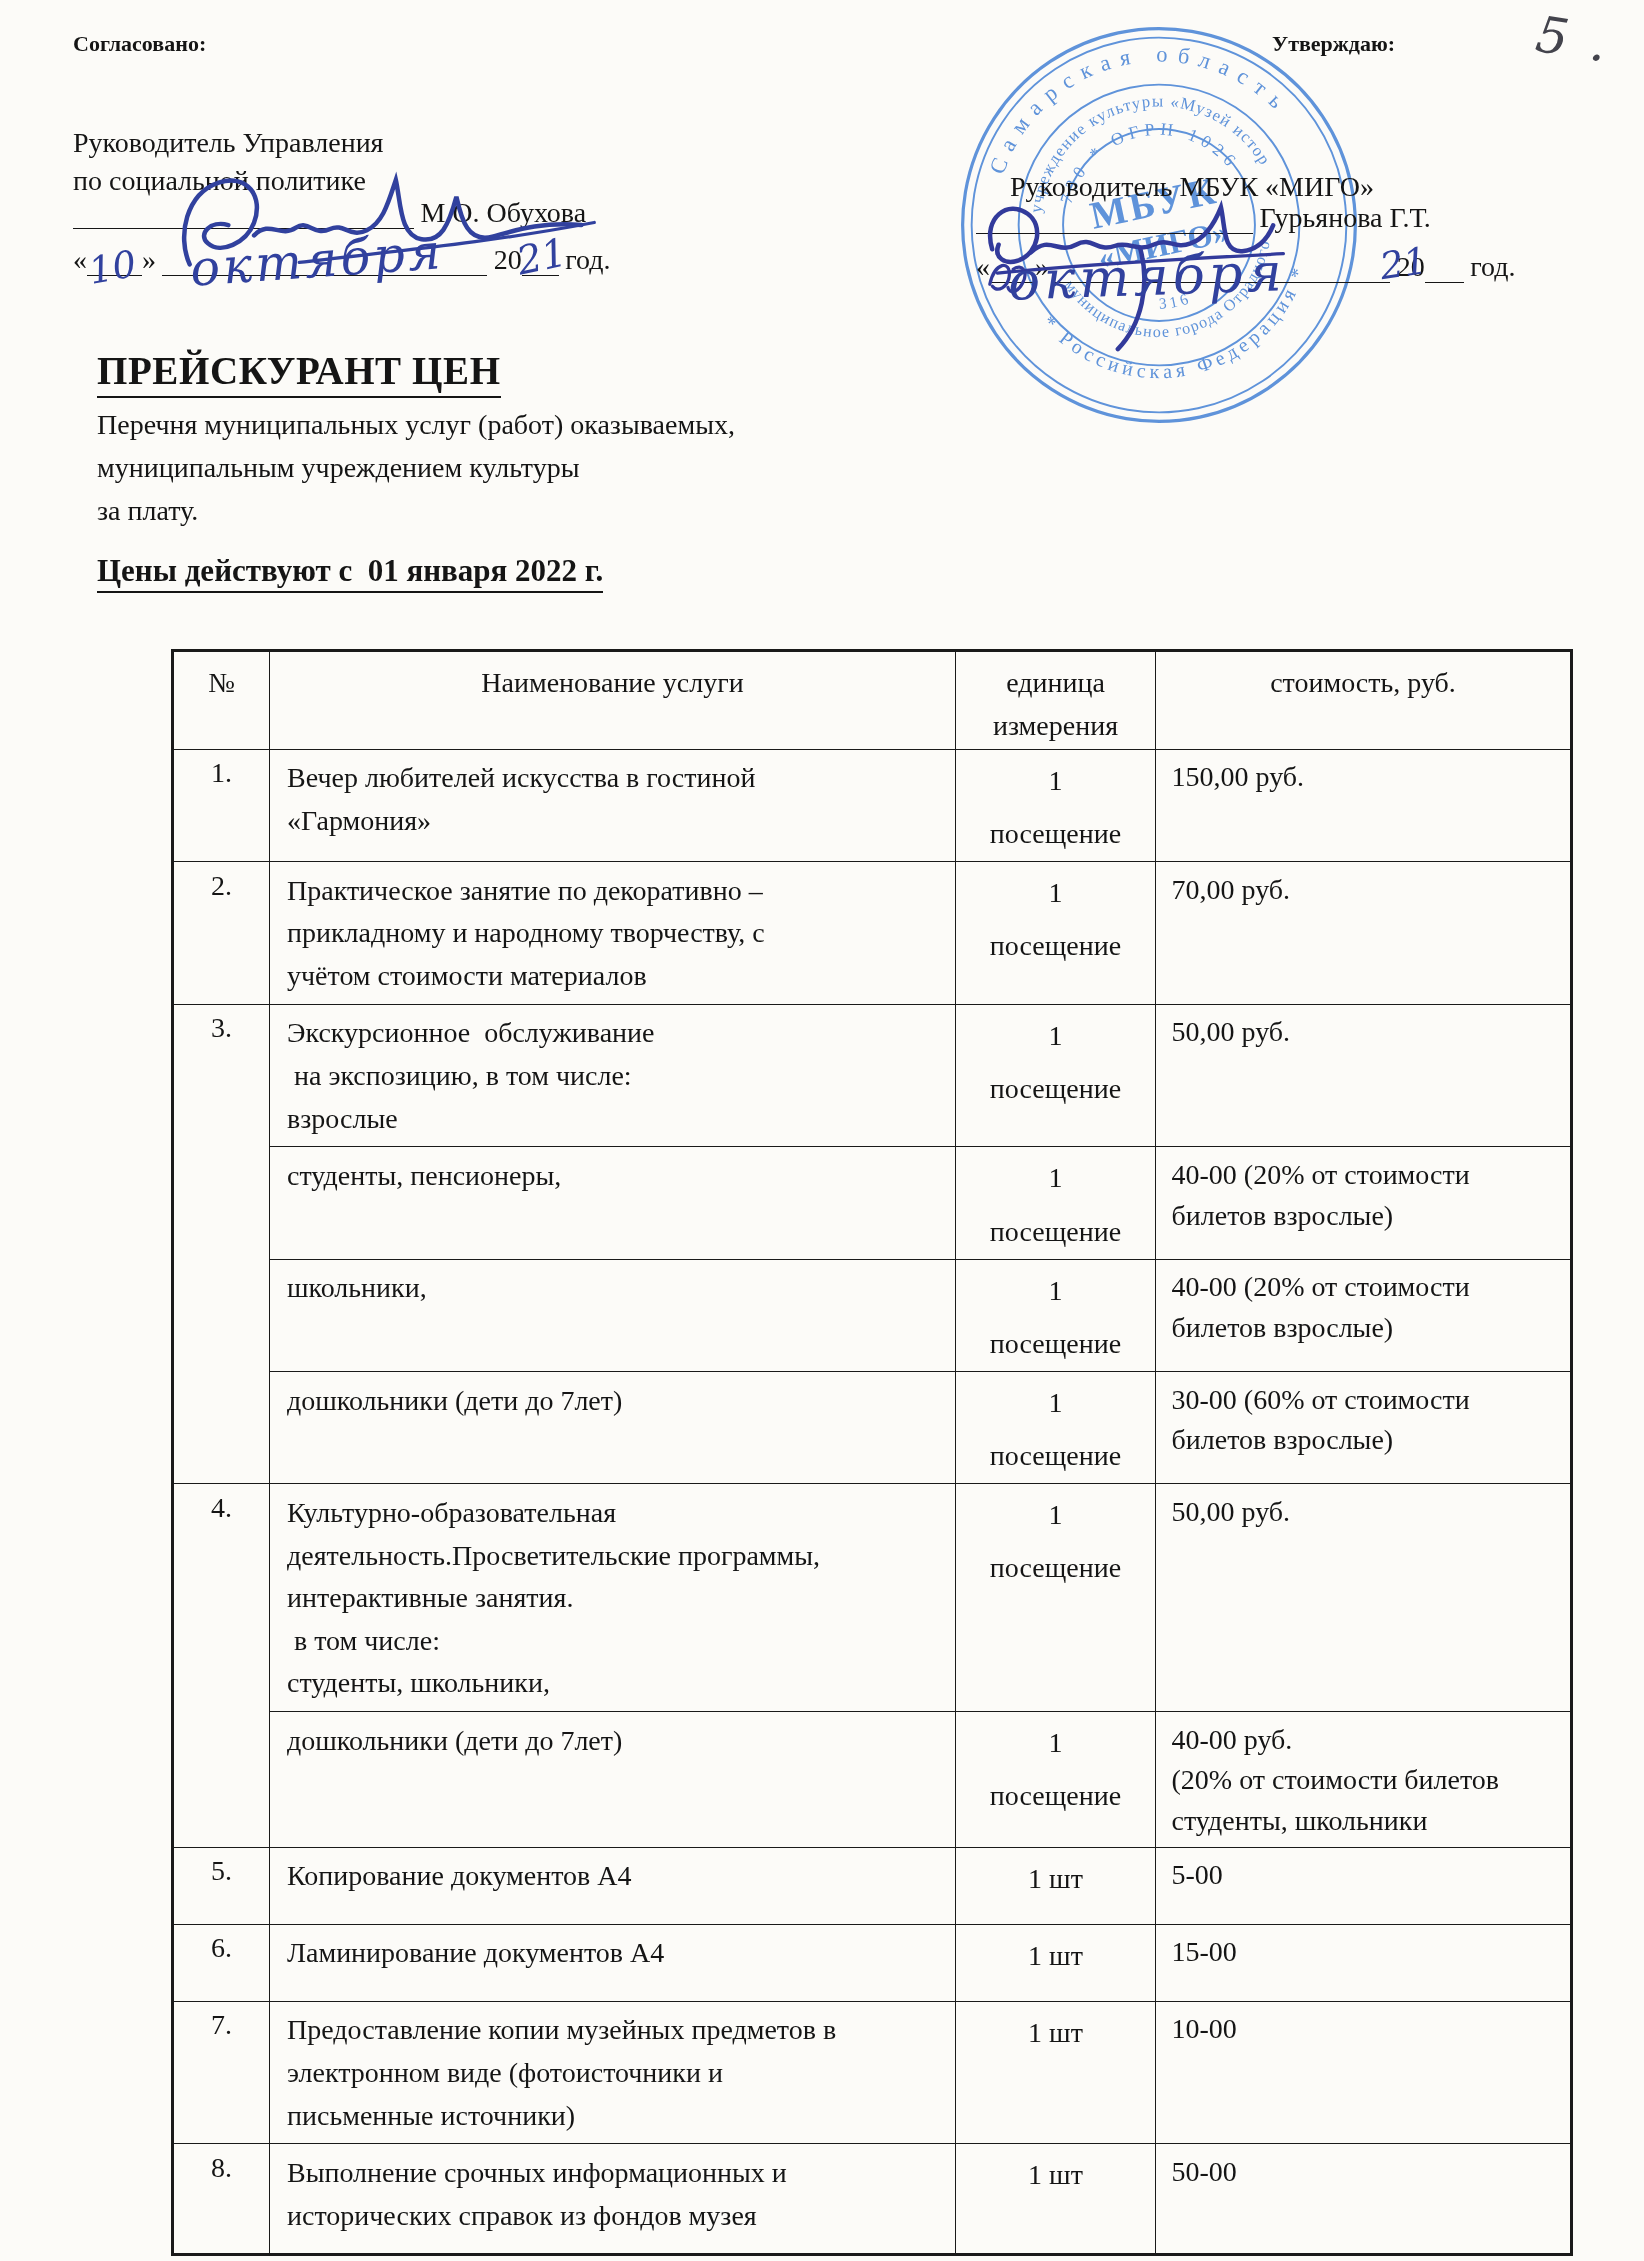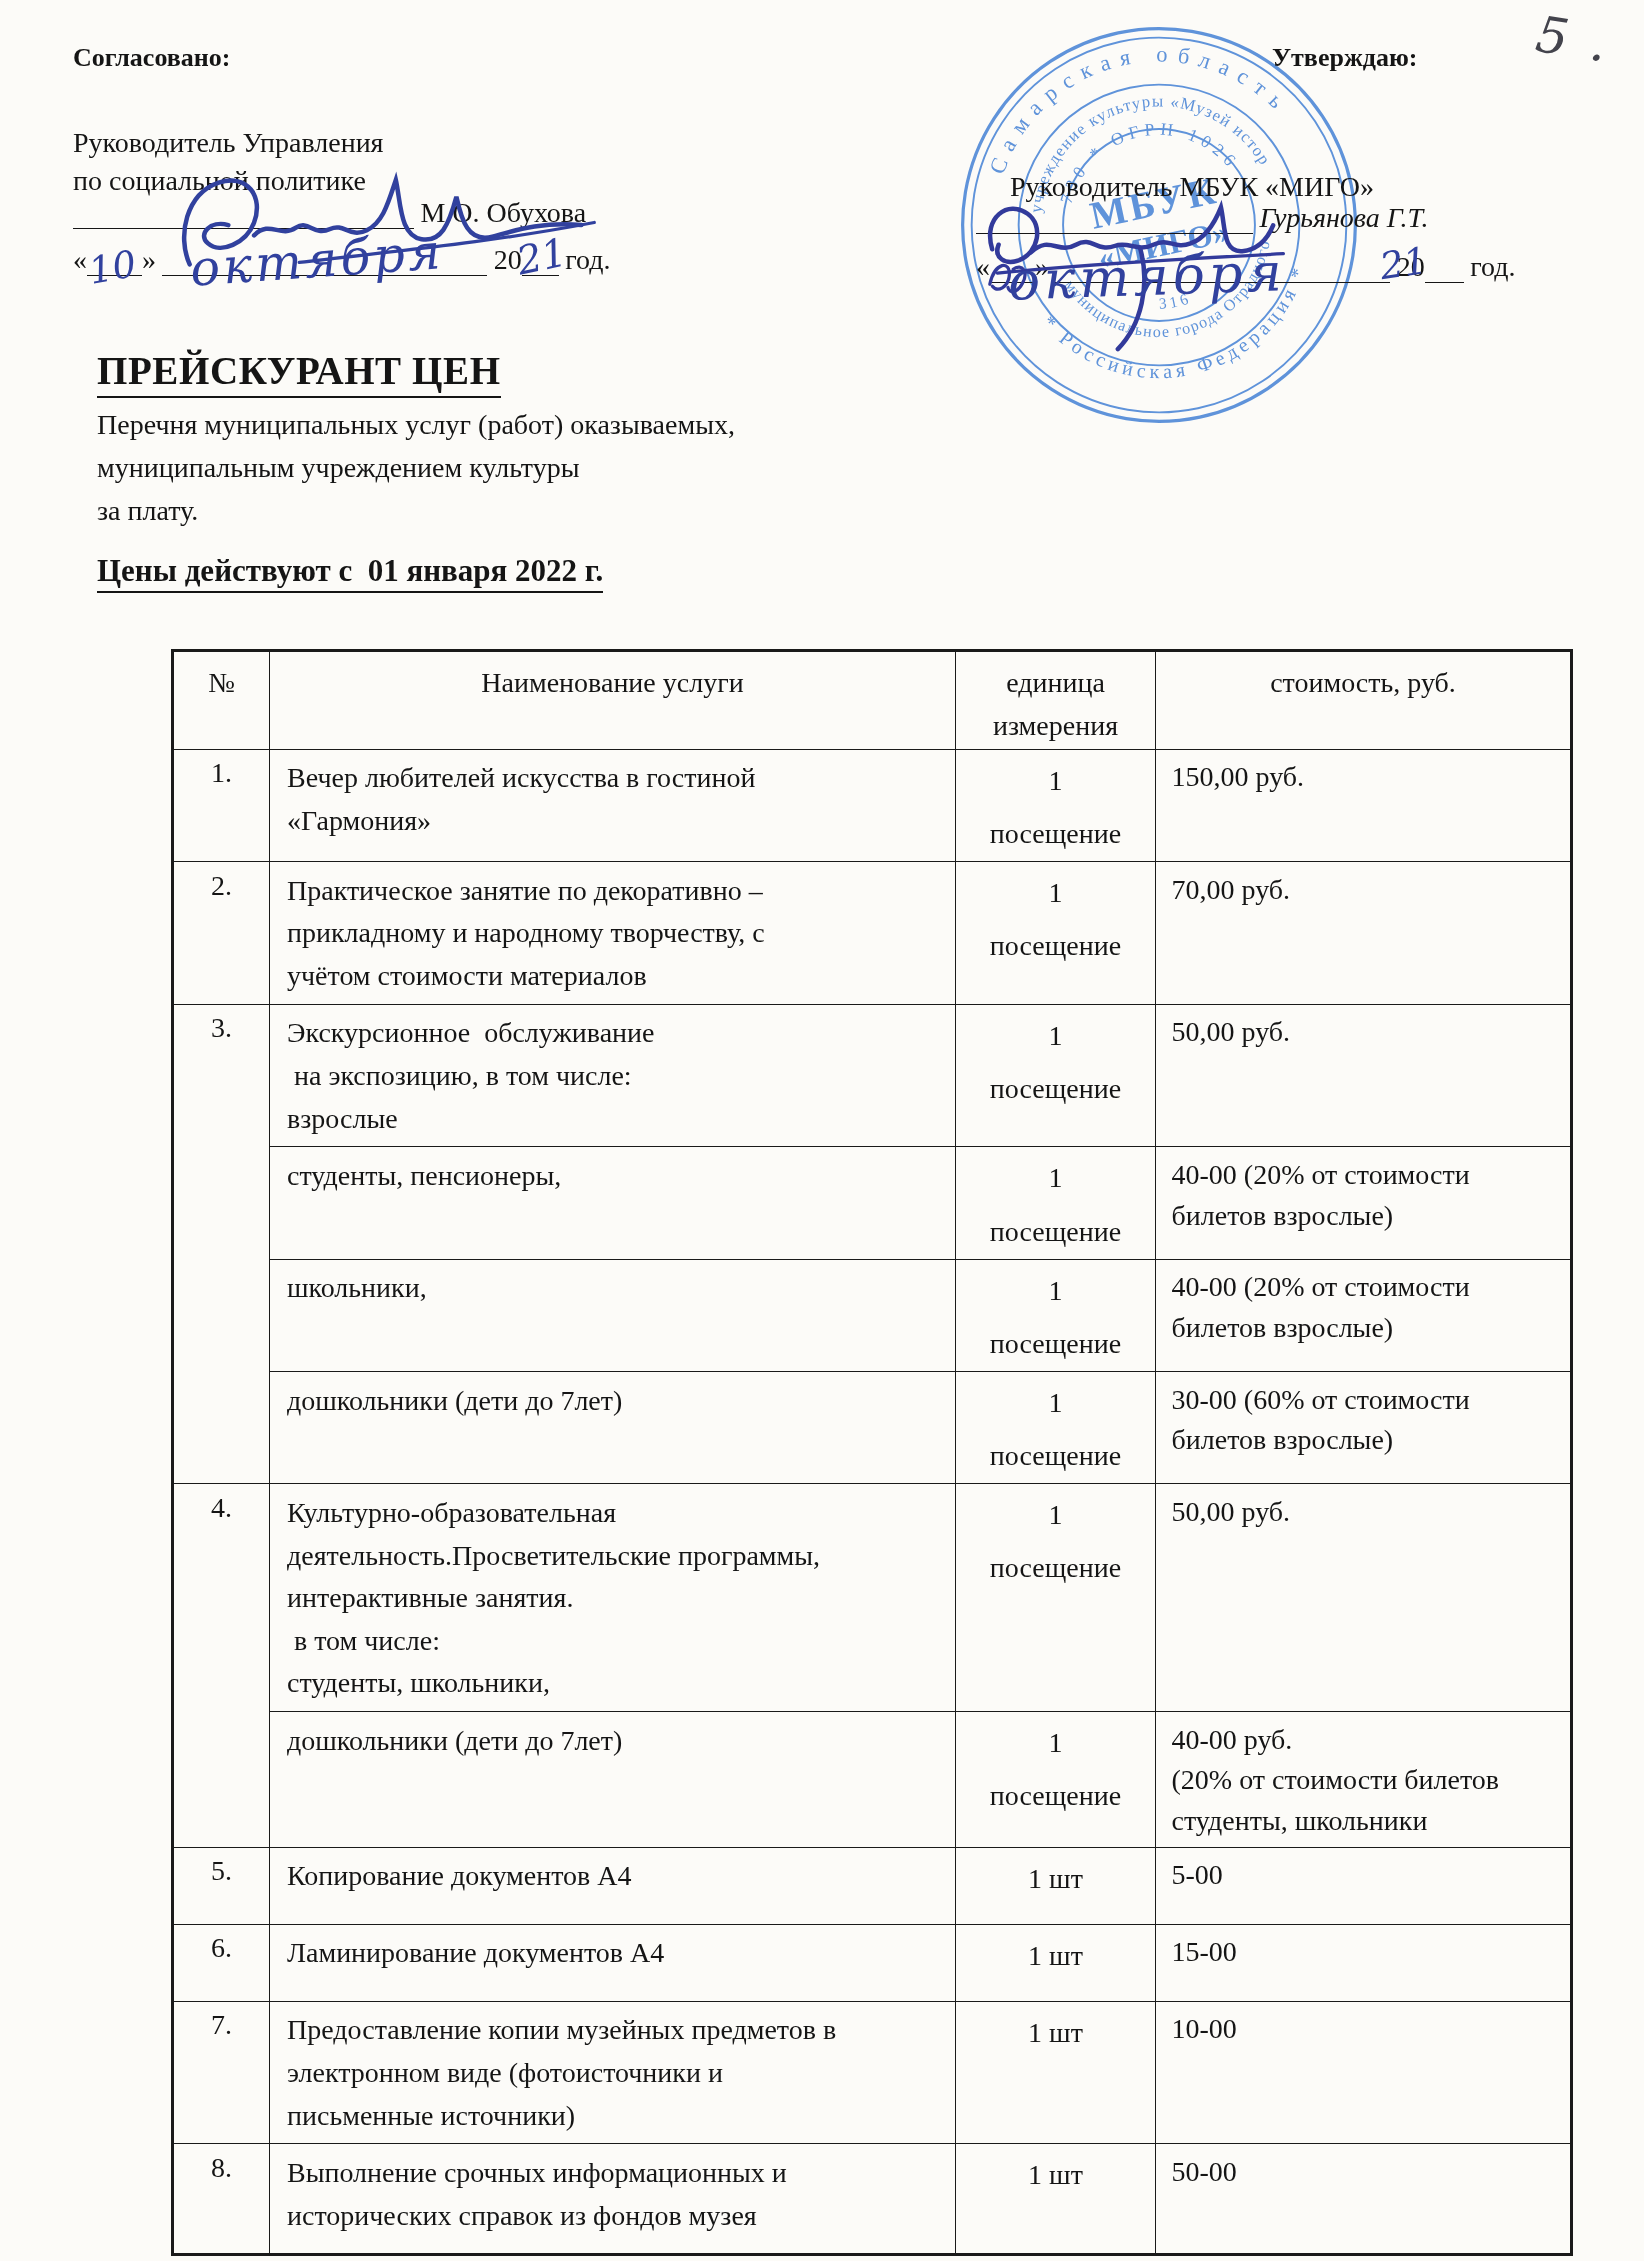--- a/index.html
+++ b/index.html
@@ -8,21 +8,21 @@
     width:1644px;height:2261px;
     background:#fcfbf8;
     font-family:"Liberation Serif","DejaVu Serif",serif;
     color:#151515;
     overflow:hidden;
   }
   .abs{position:absolute;}
   .bold{font-weight:bold;}
   .pre{white-space:pre-wrap;}
   .t43{font-size:28px;line-height:1.35;}
-  .t46{font-size:26px;margin-top:12px;}
+  .t46{font-size:22px;}
   
   .sig-row{display:flex;align-items:flex-end;font-size:28px;}
   .blank{display:inline-block;border-bottom:1.9px solid #161616;height:30px;}
   .gap{display:inline-block;width:6.4px;}
   
   .title-wrap{left:97px;top:348px;width:1417px;text-align:left;}
   .title-main{font-size:39px;font-weight:bold;letter-spacing:0.6px;}
   .u{border-bottom:2.6px solid #151515;padding-bottom:2.6px;display:inline-block;}
   .title-line{font-size:28px;margin-top:11px;}
   .title-eff{font-size:31px;font-weight:bold;margin-top:26px;}
@@ -112,21 +112,21 @@
       </g>
     </svg>
   </div>
   <div class="abs ink" style="left:89px;top:246px;font-size:37px;transform:rotate(-10deg);z-index:3;">10</div>
   <div class="abs ink" style="left:190px;top:232px;font-size:49px;letter-spacing:3.2px;transform:rotate(-4deg);z-index:3;">октября</div>
   <div class="abs ink" style="left:517px;top:234px;font-size:39px;transform:rotate(-12deg);z-index:3;">21</div>
 
   <div class="abs bold t46" style="left:1272px;top:31px;z-index:2;">Утверждаю:</div>
   <div class="abs t43" style="left:1010px;top:168px;z-index:2;">Руководитель МБУК «МИГО»</div>
 
-  <div class="abs sig-row" style="left:976px;top:202px;z-index:2;font-style:italic;">
+  <div class="abs sig-row" style="left:976px;top:202px;z-index:2;">
     <span class="blank" style="width:277px"></span>
       <span class="gap"></span>
     <span>Гурьянова Г.Т.</span>
   </div>
 
   <div class="abs sig-row" style="left:976px;top:251px;z-index:2;">
     <span>«</span>
     <span class="blank" style="width:45px"></span>
     <span>»</span>
     <span class="gap"></span>

